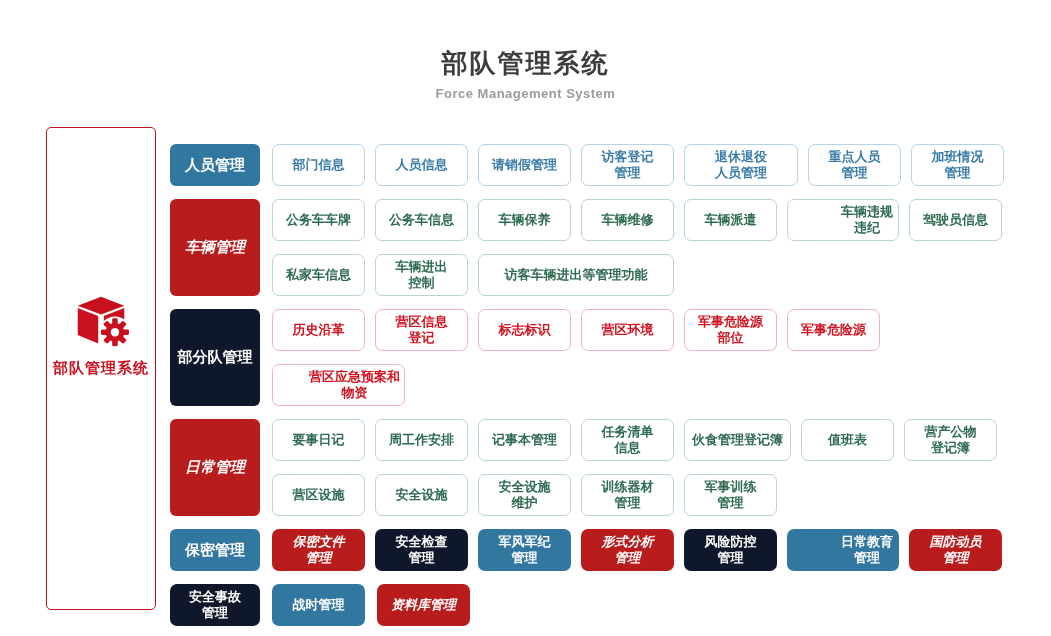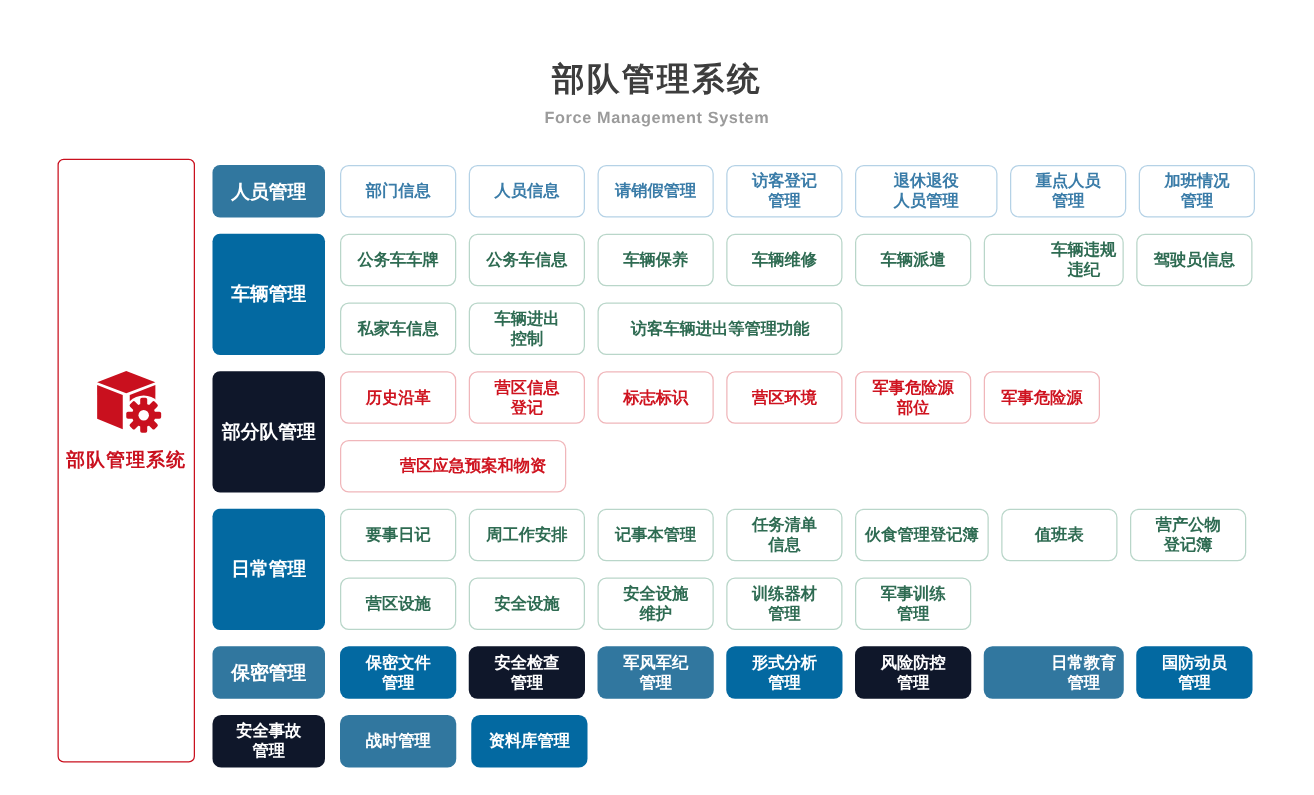--- a/index.html
+++ b/index.html
@@ -15,43 +15,43 @@
     position:absolute;top:86px;left:0;width:1051px;text-align:center;
     font-size:13px;color:#9b9b9b;letter-spacing:.5px;font-weight:bold;
   }
   .sidebar{
     position:absolute;left:46px;top:127px;width:110px;height:483px;
     border:1px solid #C9101E;border-radius:5px;background:#fff;
     display:flex;flex-direction:column;align-items:center;justify-content:center;
     gap:10px;padding-bottom:64px;box-sizing:border-box;
   }
   .sidebar-label{color:#C9101E;font-weight:bold;font-size:15px;letter-spacing:1px;}
-  .main{position:absolute;left:170px;top:132px;display:flex;flex-direction:column;gap:13px;}
+  .main{position:absolute;left:170px;top:144px;display:flex;flex-direction:column;gap:13px;}
   .row{display:flex;gap:12px;align-items:stretch;}
   .cat{
     width:90px;min-height:42px;border-radius:6px;display:flex;align-items:center;justify-content:center;
     color:#fff;font-weight:bold;font-size:15px;text-align:center;flex:none;
   }
   .lines{display:flex;flex-direction:column;gap:13px;}
   .line{display:flex;gap:10px;}
   .item,.solid{
     height:42px;width:93px;border-radius:7px;box-sizing:border-box;flex:none;
     display:flex;align-items:center;justify-content:center;text-align:center;
     font-size:13px;font-weight:bold;line-height:1.25;white-space:pre-line;
   }
   .item{background:#fff;}
   .item.ob{border:1px solid #B5D2E6;color:#3A7CA8;}
   .item.og{border:1px solid #B9D6C9;color:#2E6B52;}
   .item.or{border:1px solid #F0B6BA;color:#CF1420;}
   .solid{color:#fff;}
   .bg-blue{background:#31779F;}
-  .bg-green{background:#0369a1;}
+  .bg-green{background:#b91c1c;font-style:italic;}
   .bg-red{background:#0f172a;}
   .w90{width:90px;} .w107{width:107px;} .w112{width:112px;padding-left:48px;}
-  .w114{width:114px;} .w158{width:181px;padding-left:32px;} .w196{width:196px;}
+  .w114{width:114px;} .w158{width:133px;padding-left:32px;} .w196{width:196px;}
 </style>
 </head>
 <body>
 
 <div class="page-title">部队管理系统</div>
 <div class="page-subtitle">Force Management System</div>
 
 <div class="sidebar">
   <svg width="60" height="54" viewBox="0 0 64 58">
     <polygon points="32,2 57,11.5 32,21 7,11.5" fill="#C9101E"></polygon>

